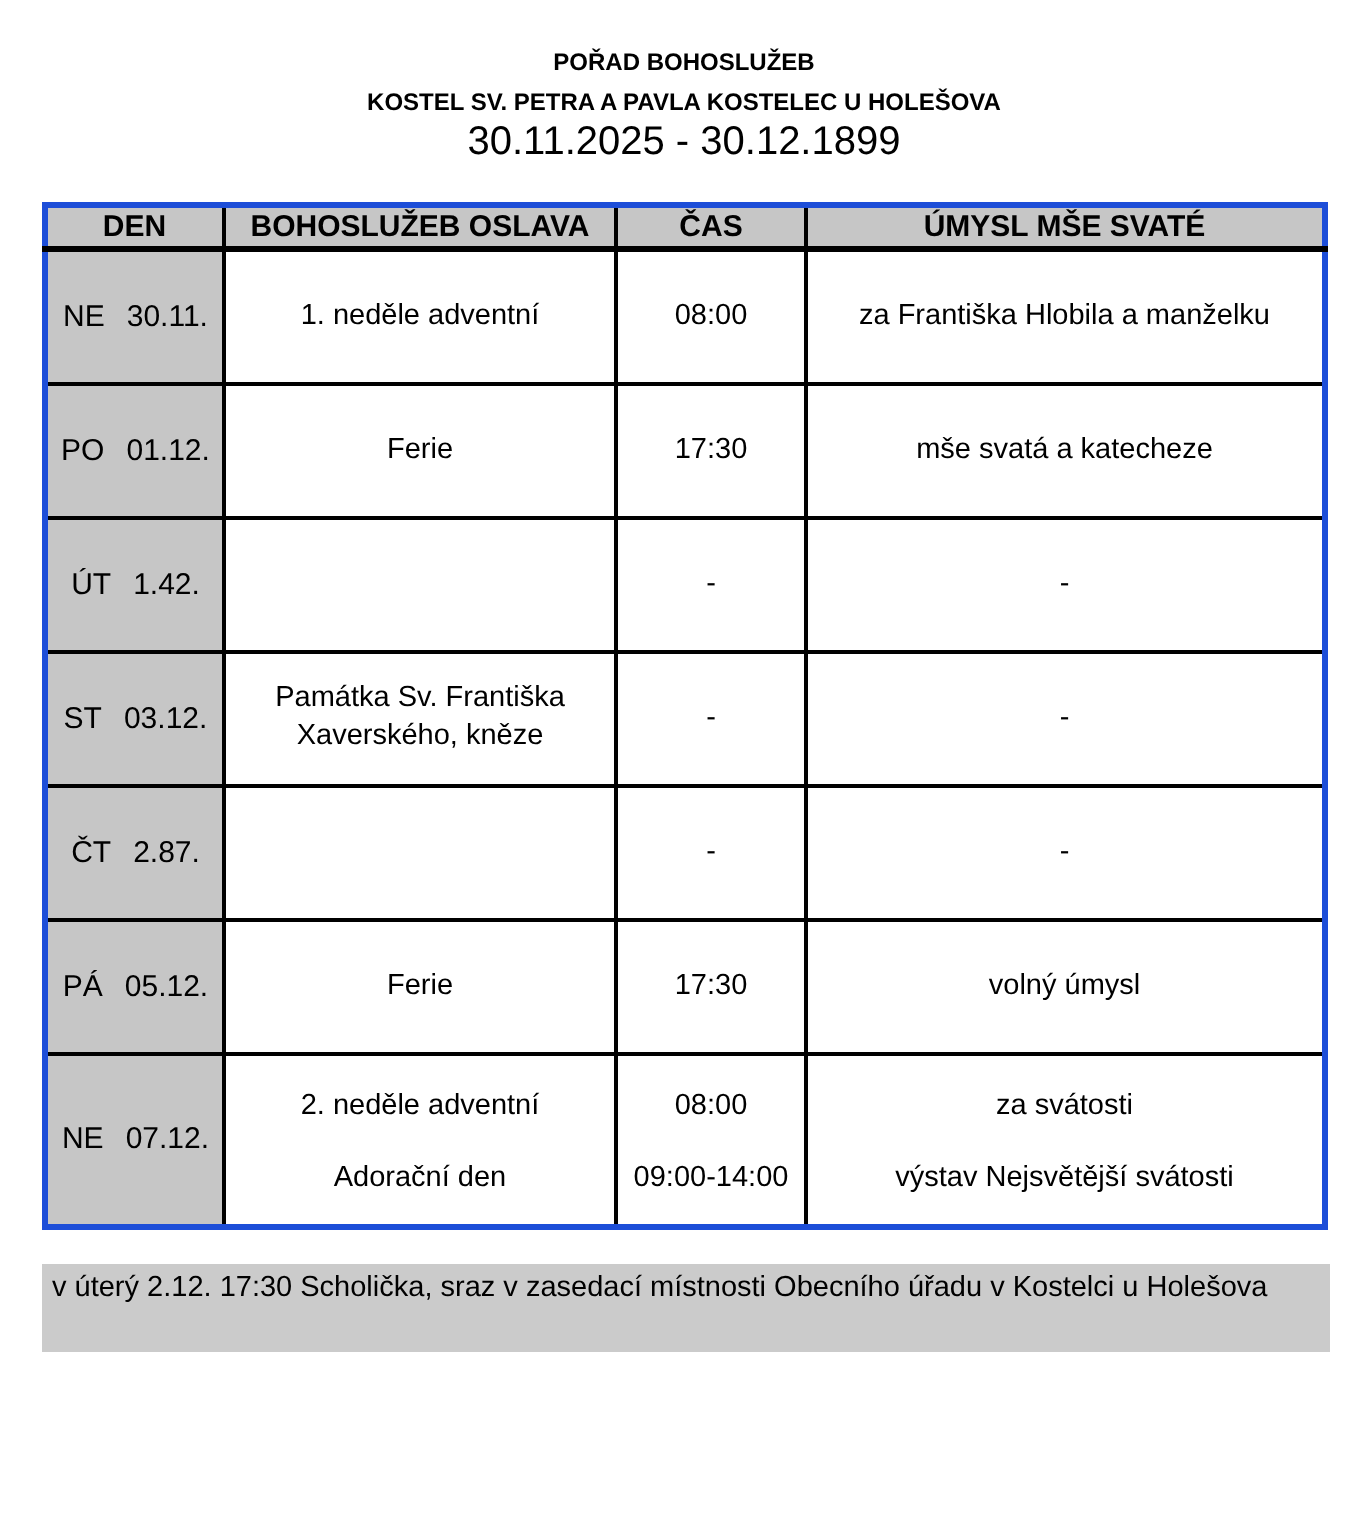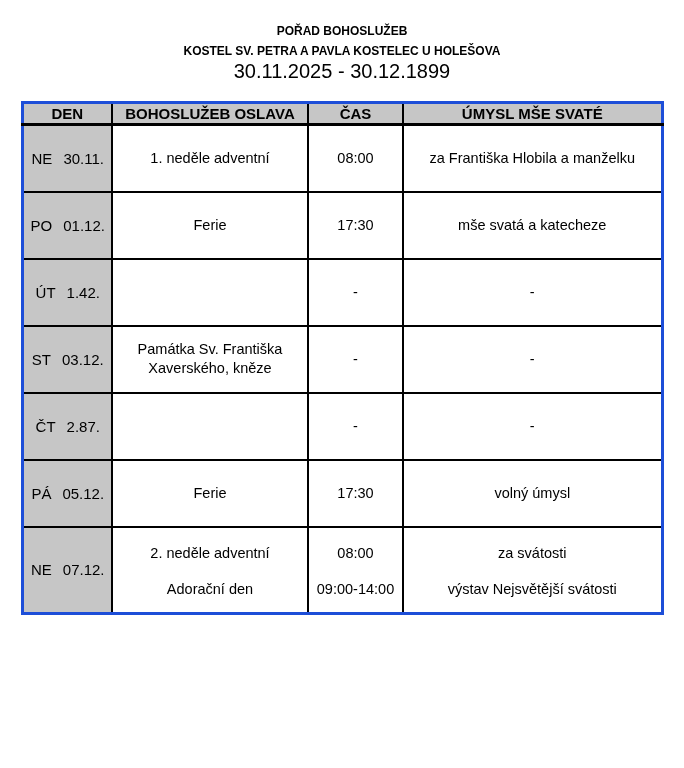--- a/index.html
+++ b/index.html
@@ -193,14 +193,15 @@
         <td class="stack">
           <div class="stackbox">
             <div class="stack-top">za svátosti</div>
             <div class="stack-bottom">výstav Nejsvětější svátosti</div>
           </div>
         </td>
       </tr>
     </tbody>
   </table>
 
+  <div class="footer-note">v úterý 2.12. 17:30 Scholička, sraz v zasedací místnosti Obecního úřadu v Kostelci u Holešova</div>
 
 </div>
 
 </body></html>

